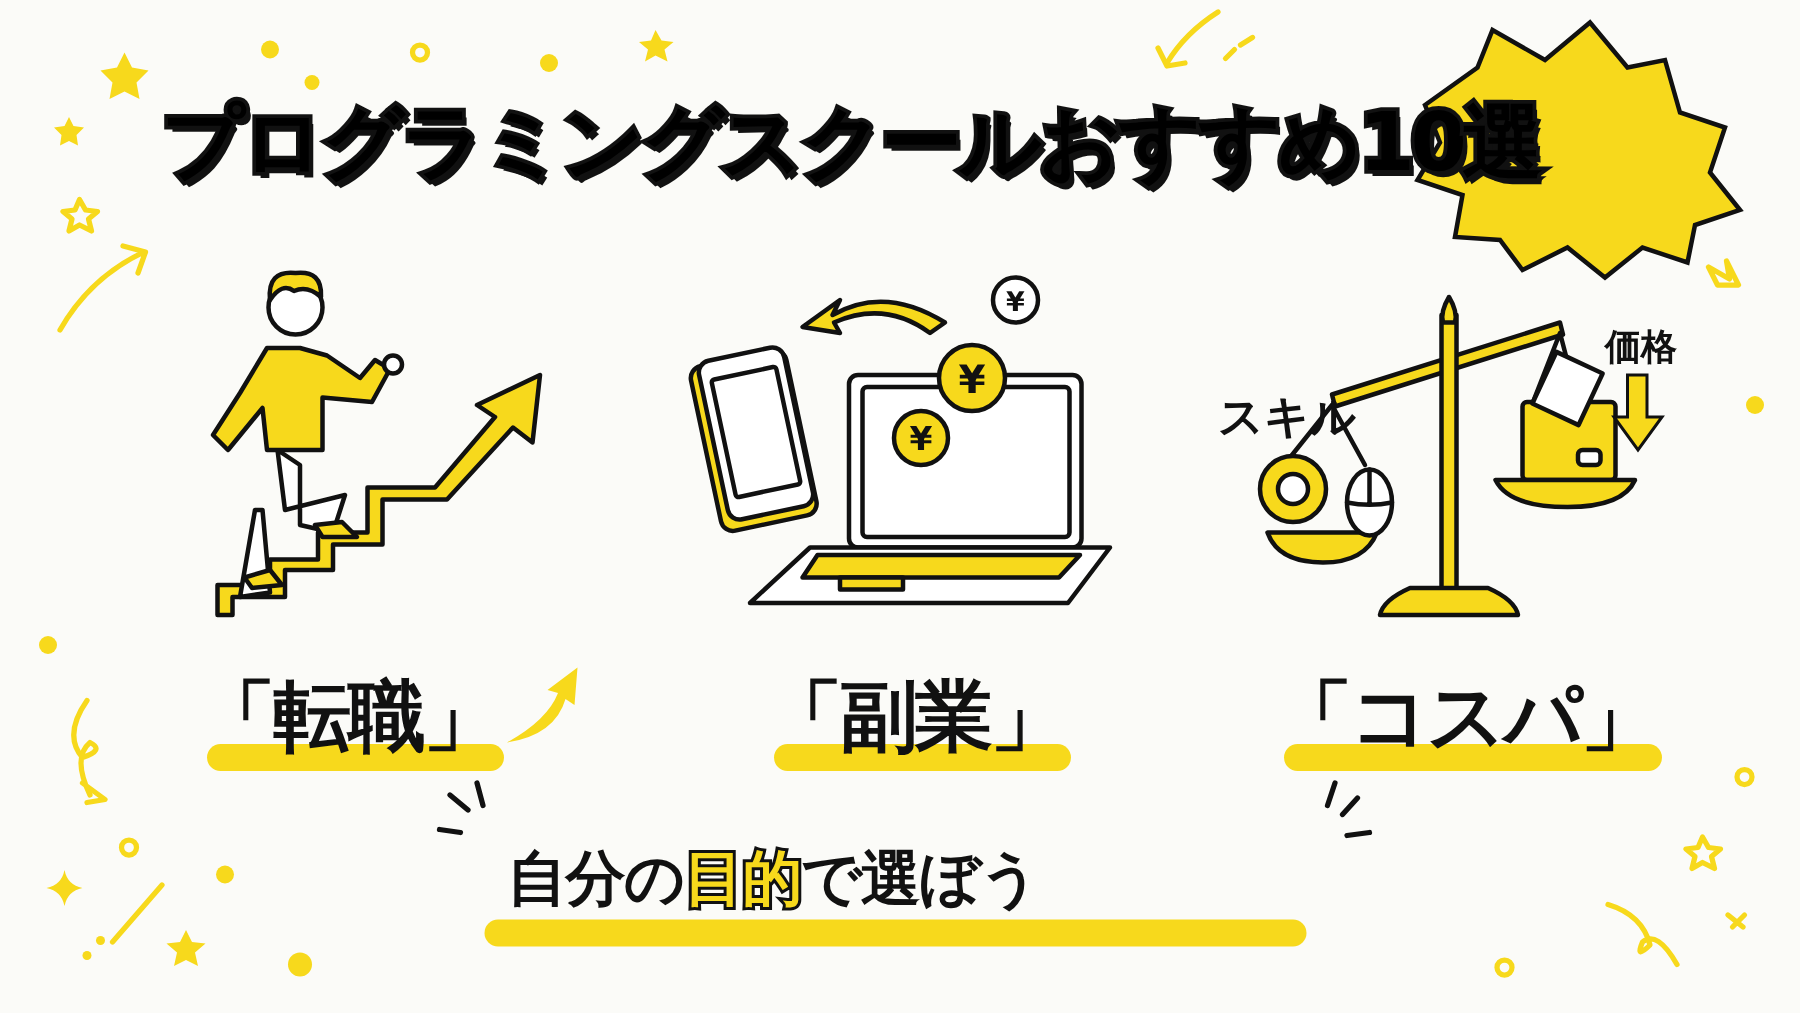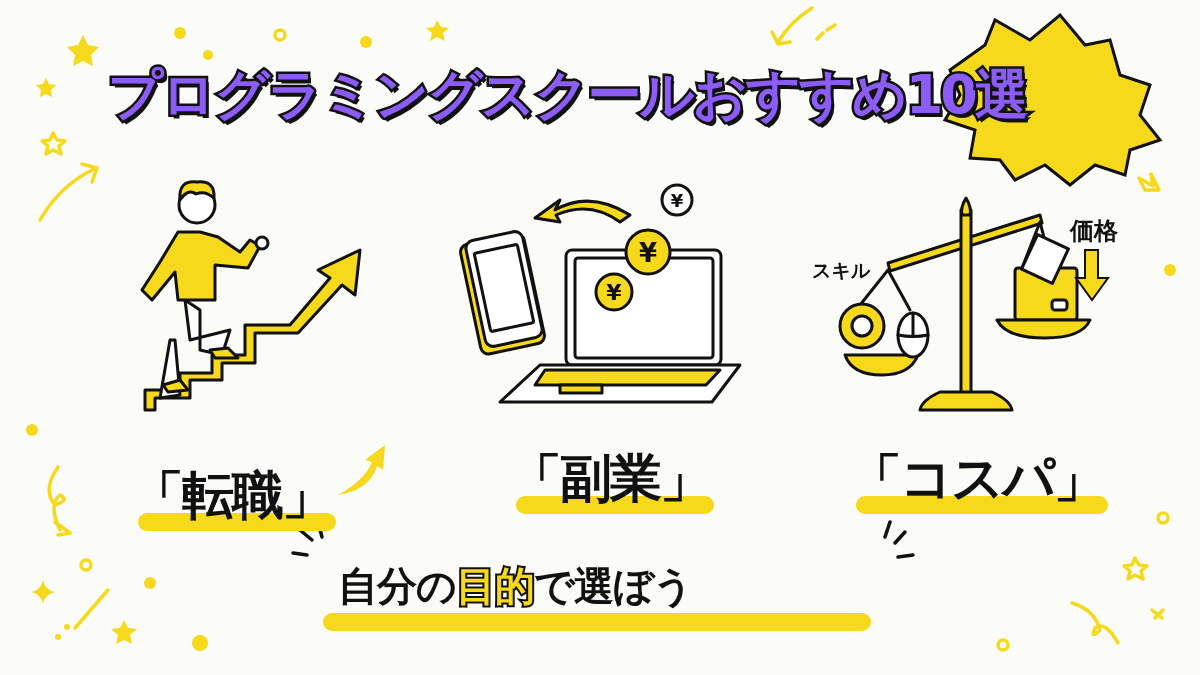--- a/index.html
+++ b/index.html
@@ -8,21 +8,21 @@
     background: #fbfbf8;
     font-family: "DejaVu Sans", "Liberation Sans", sans-serif;
     position: relative;
   }
   .canvas { position: absolute; inset: 0; }
   svg.deco { position: absolute; left: 0; top: 0; }
 
   .title {
     position: absolute; left: 108px; top: 68px;
     font-size: 54px; font-weight: bold; letter-spacing: -2px;
-    color: #8b5cf6;
+    color: #000000;
     -webkit-text-stroke: 5px #111;
     paint-order: stroke fill;
     text-shadow: 3px 4px 0 #111;
     white-space: nowrap;
     line-height: 1;
     text-align: right;
   }
   .title .num { letter-spacing: -3px; }
 
   .label {
@@ -43,21 +43,21 @@
   .tagline .em {
     color: #f7d91c;
     -webkit-text-stroke: 4px #111;
     paint-order: stroke fill;
   }
   .tagline-bar {
     position: absolute; left: 323px; top: 613px; width: 548px; height: 18px;
     background: #f7d91c; border-radius: 9px;
   }
   .small-label {
-    position: absolute; font-size: 19px; font-weight: bold; color: #111; white-space: nowrap;
+    position: absolute; font-size: 30px; font-weight: bold; color: #111; white-space: nowrap;
   }
 </style>
 </head>
 <body>
 
 <div class="canvas">
 
   <svg class="deco" width="1200" height="675" viewBox="0 0 1200 675">
     <g fill="#f7d91c" stroke="none">
 
@@ -159,21 +159,21 @@
   </svg>
 
   <div class="title">
     <span>プログラミングスクールおすすめ</span><span class="num">10</span><span>選</span>
   </div>
 
   <div class="small-label" style="left:812px; top:258px;">スキル</div>
   <div class="small-label" style="left:1070px; top:215px; font-size:24px;">価格</div>
 
   <div class="label-wrap" style="left:132px; top:452px;">
-    <div class="label" style="position:relative;margin-top:17px;">
+    <div class="label" style="position:relative;">
       <span class="hl"></span>
       <span>「転職」</span>
     </div>
   </div>
   <div class="label-wrap" style="left:510px; top:452px;">
     <div class="label" style="position:relative;">
       <span class="hl"></span>
       <span>「副業」</span>
     </div>
   </div>

